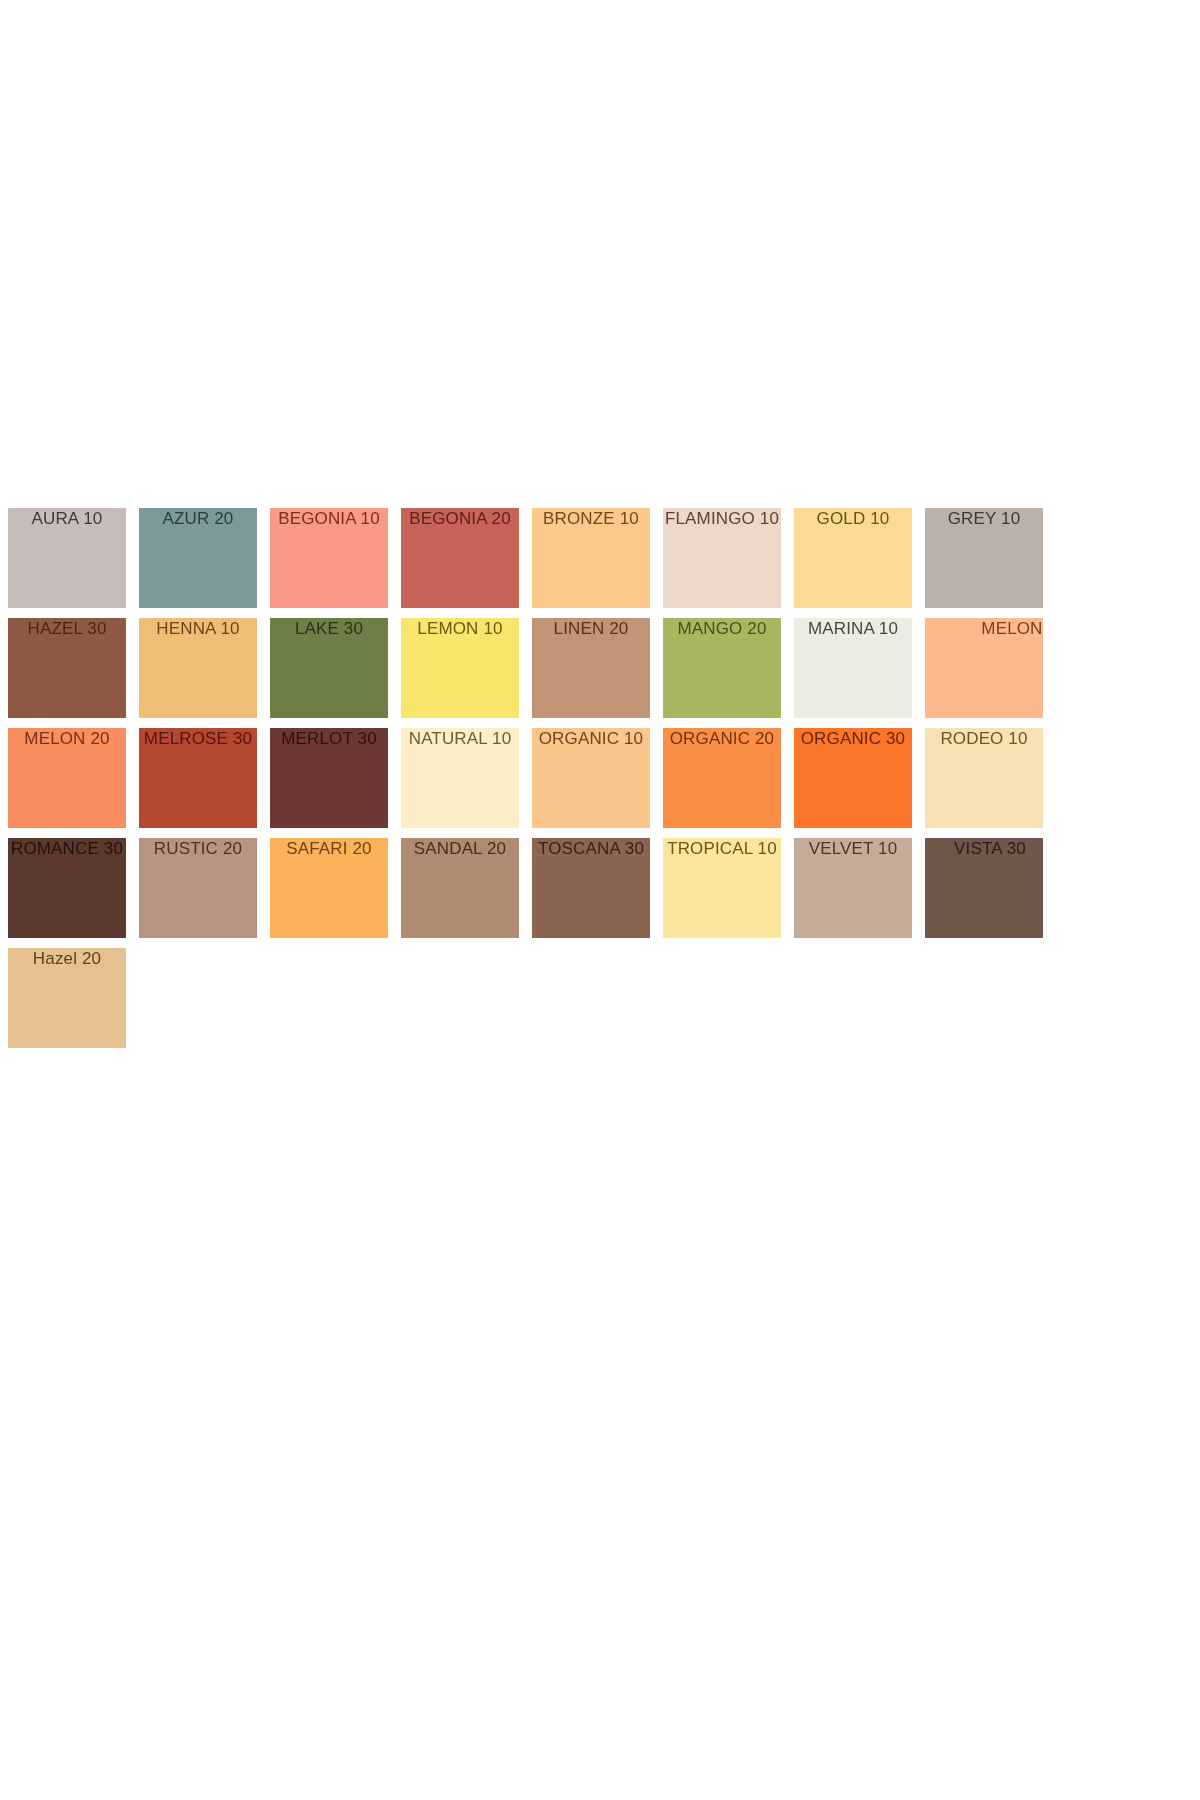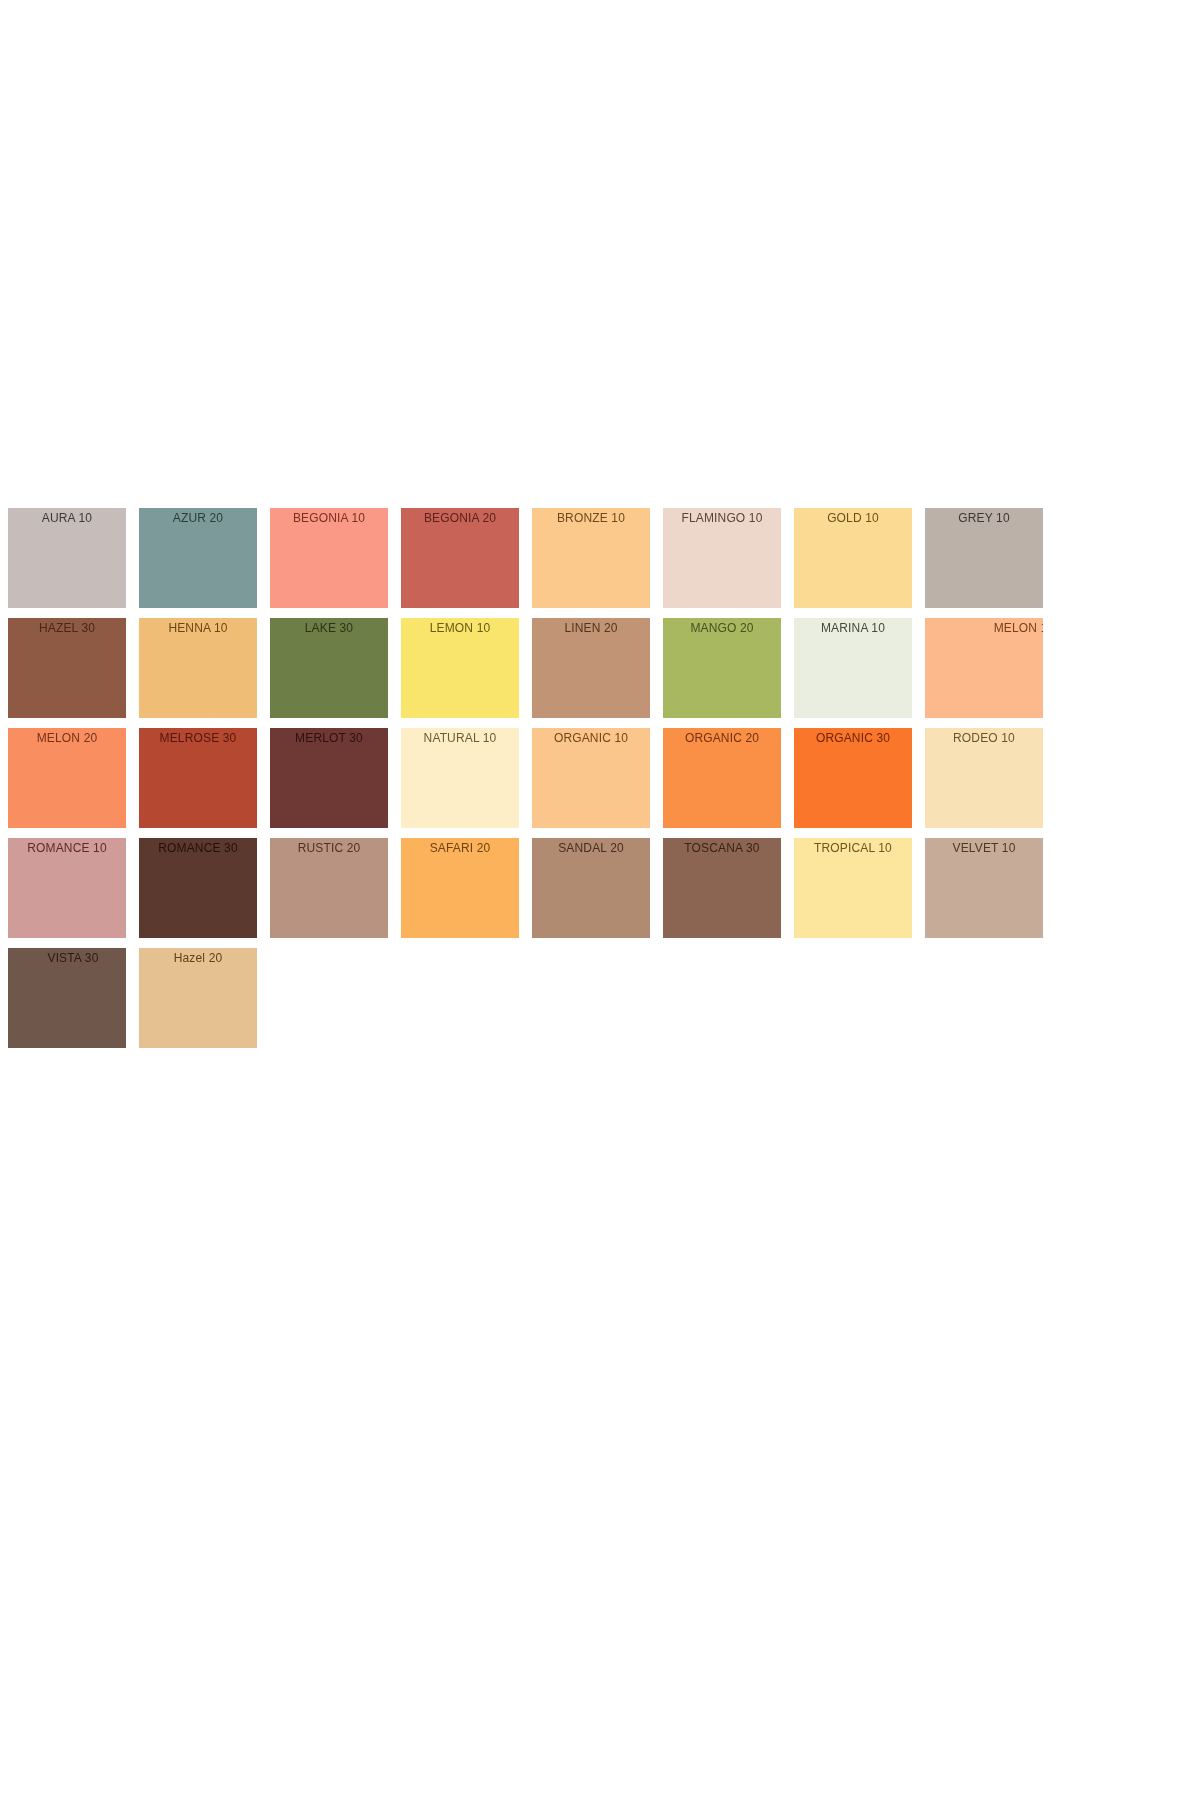--- a/index.html
+++ b/index.html
@@ -44,21 +44,21 @@
     display: block;
     position: relative;
     overflow: hidden;
   }
 
   .swatch-label {
     display: block;
     width: 100%;
     text-align: center;
     font-family: "Liberation Sans", sans-serif;
-    font-size: 12px;
+    font-size: 17px;
     line-height: 13px;
     letter-spacing: 0.15px;
     padding-top: 4px;
     box-sizing: border-box;
     white-space: nowrap;
     overflow: hidden;
     text-rendering: optimizeLegibility;
   }
 </style>
 </head>
@@ -131,23 +131,20 @@
       </div>
       <div class="swatch" style="background-color: rgb(249, 144, 70);">
         <span class="swatch-label" style="color: rgb(116, 48, 20);">ORGANIC 20</span>
       </div>
       <div class="swatch" style="background-color: rgb(249, 118, 42);">
         <span class="swatch-label" style="color: rgb(110, 36, 8);">ORGANIC 30</span>
       </div>
       <div class="swatch" style="background-color: rgb(248, 225, 181);">
         <span class="swatch-label" style="color: rgb(109, 84, 35);">RODEO 10</span>
       </div>
-      <div class="swatch" style="background-color: rgb(207, 156, 154);">
-        <span class="swatch-label" style="color: rgb(91, 44, 41);">ROMANCE 10</span>
-      </div>
       <div class="swatch" style="background-color: rgb(92, 57, 47);">
         <span class="swatch-label" style="color: rgb(36, 16, 10);">ROMANCE 30</span>
       </div>
       <div class="swatch" style="background-color: rgb(185, 147, 130);">
         <span class="swatch-label" style="color: rgb(79, 48, 36);">RUSTIC 20</span>
       </div>
       <div class="swatch" style="background-color: rgb(251, 178, 91);">
         <span class="swatch-label" style="color: rgb(111, 68, 19);">SAFARI 20</span>
       </div>
       <div class="swatch" style="background-color: rgb(176, 139, 114);">

